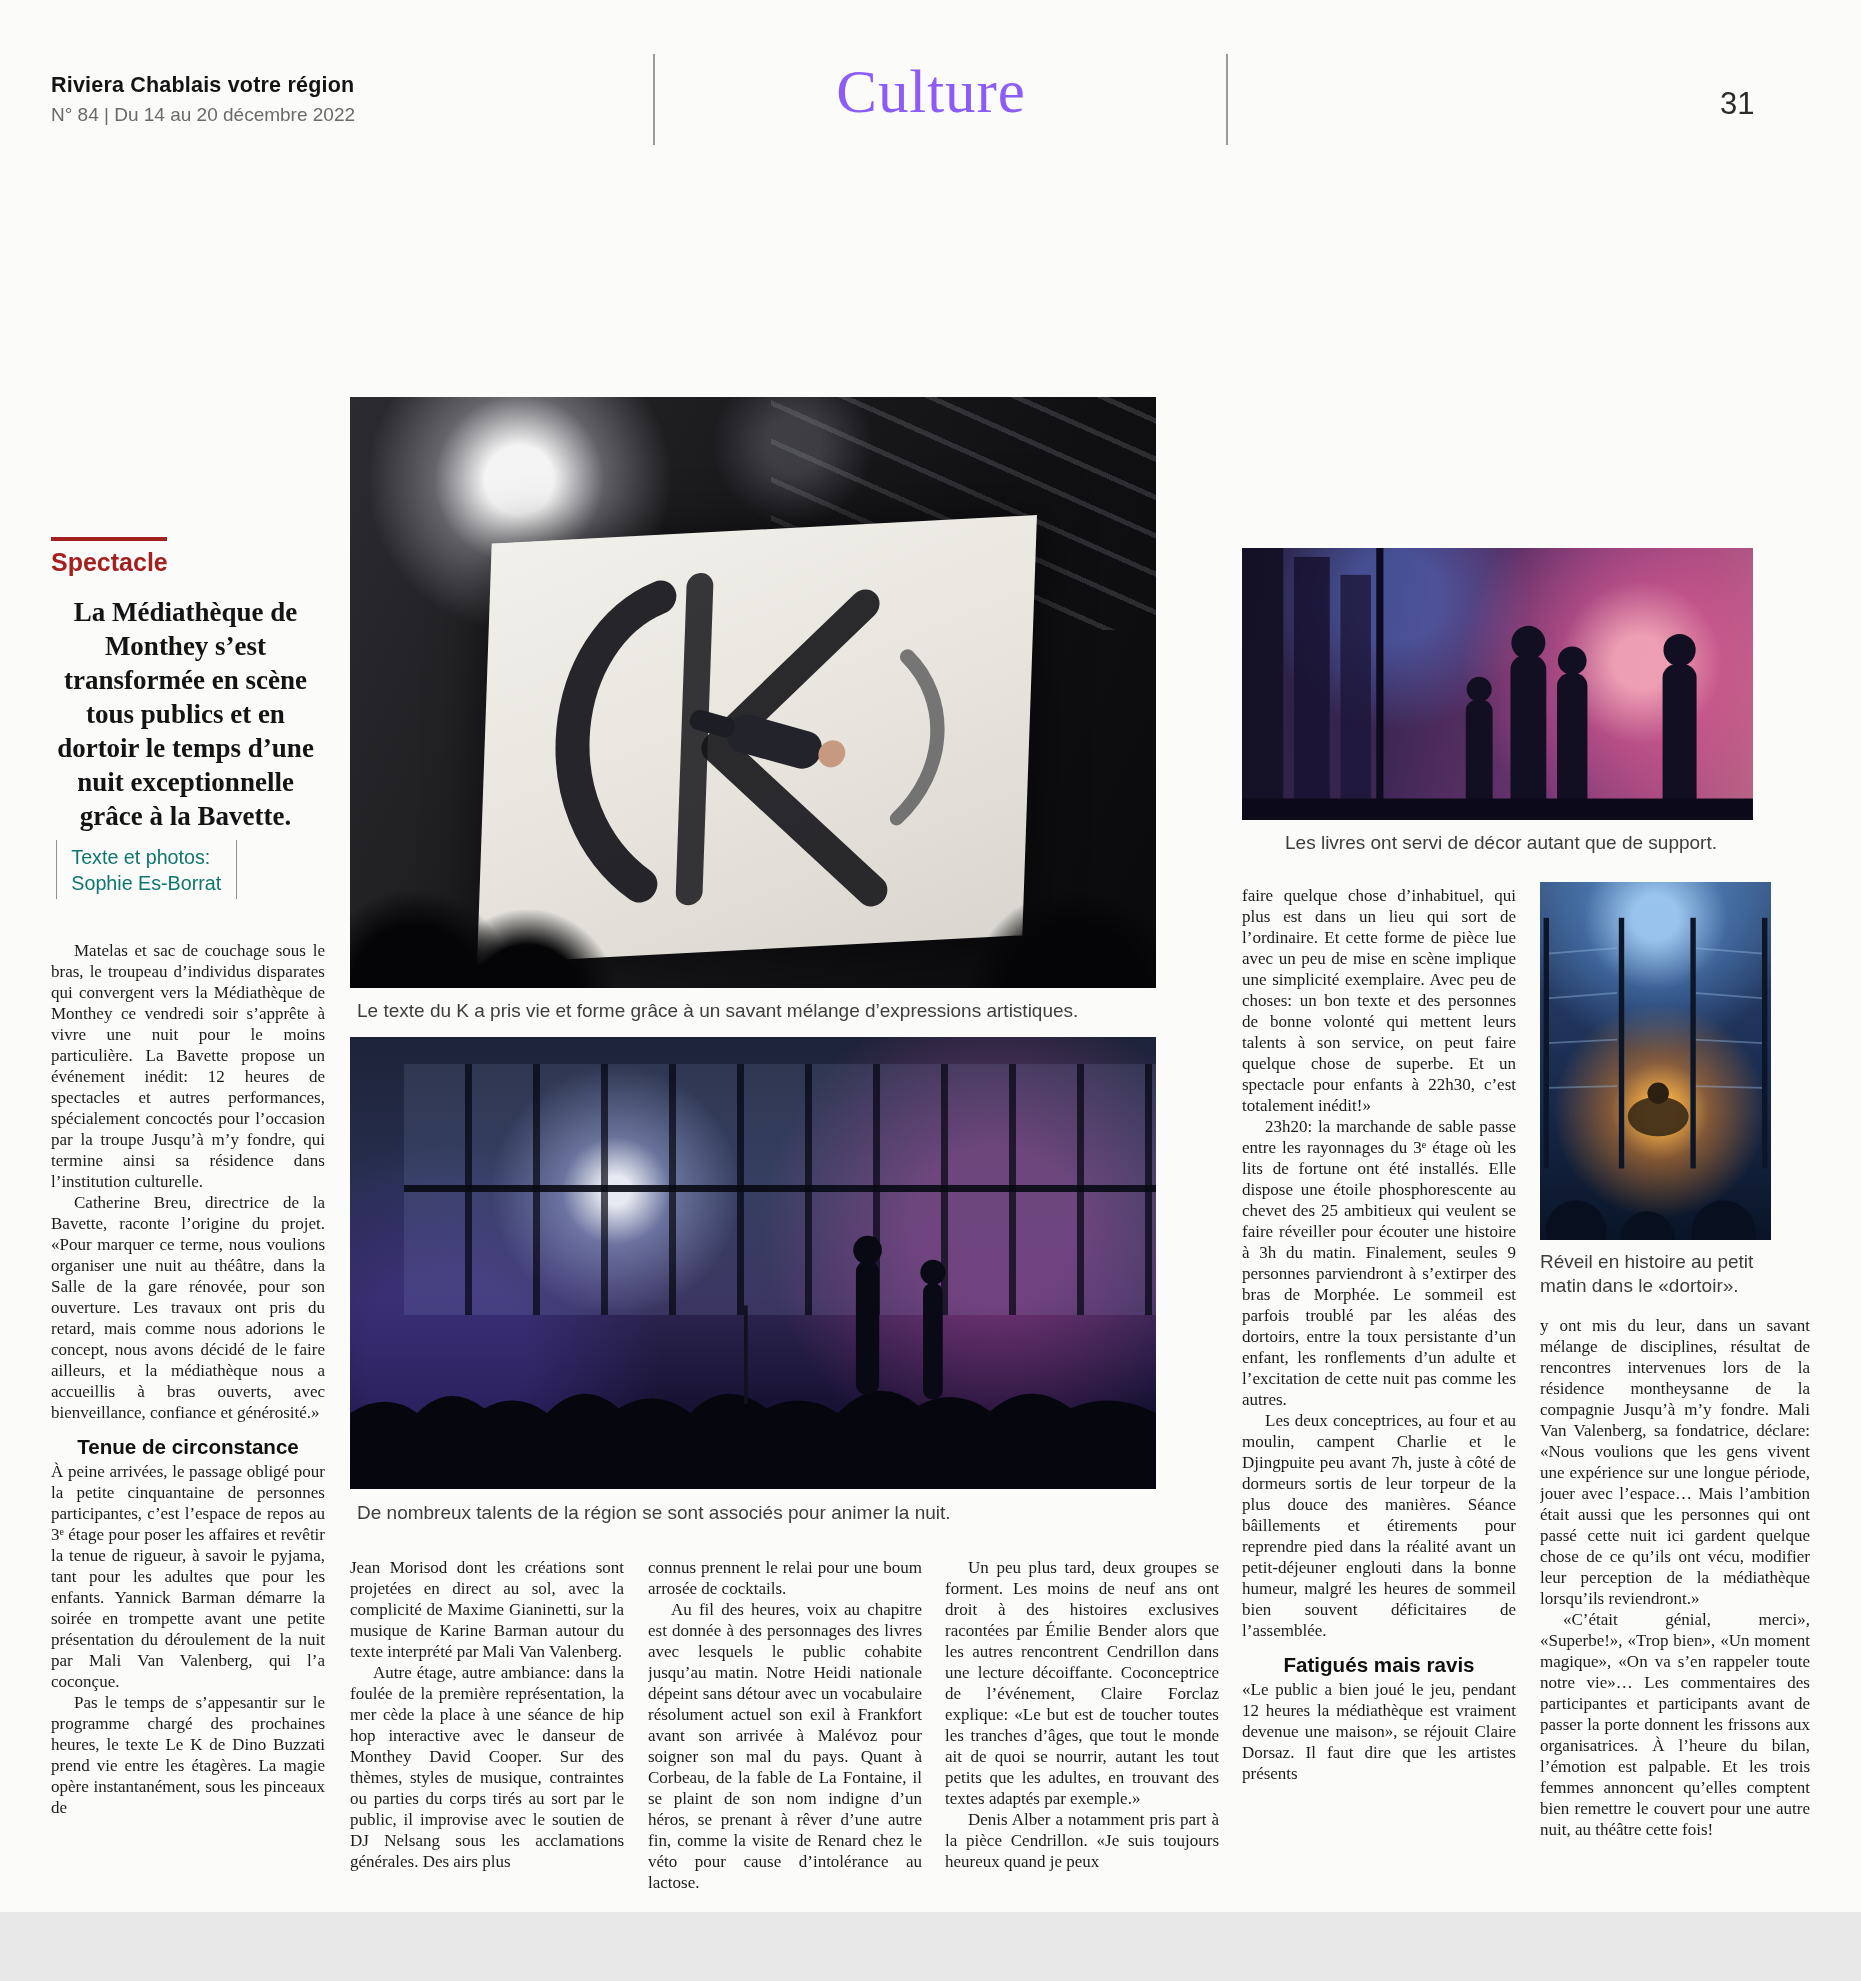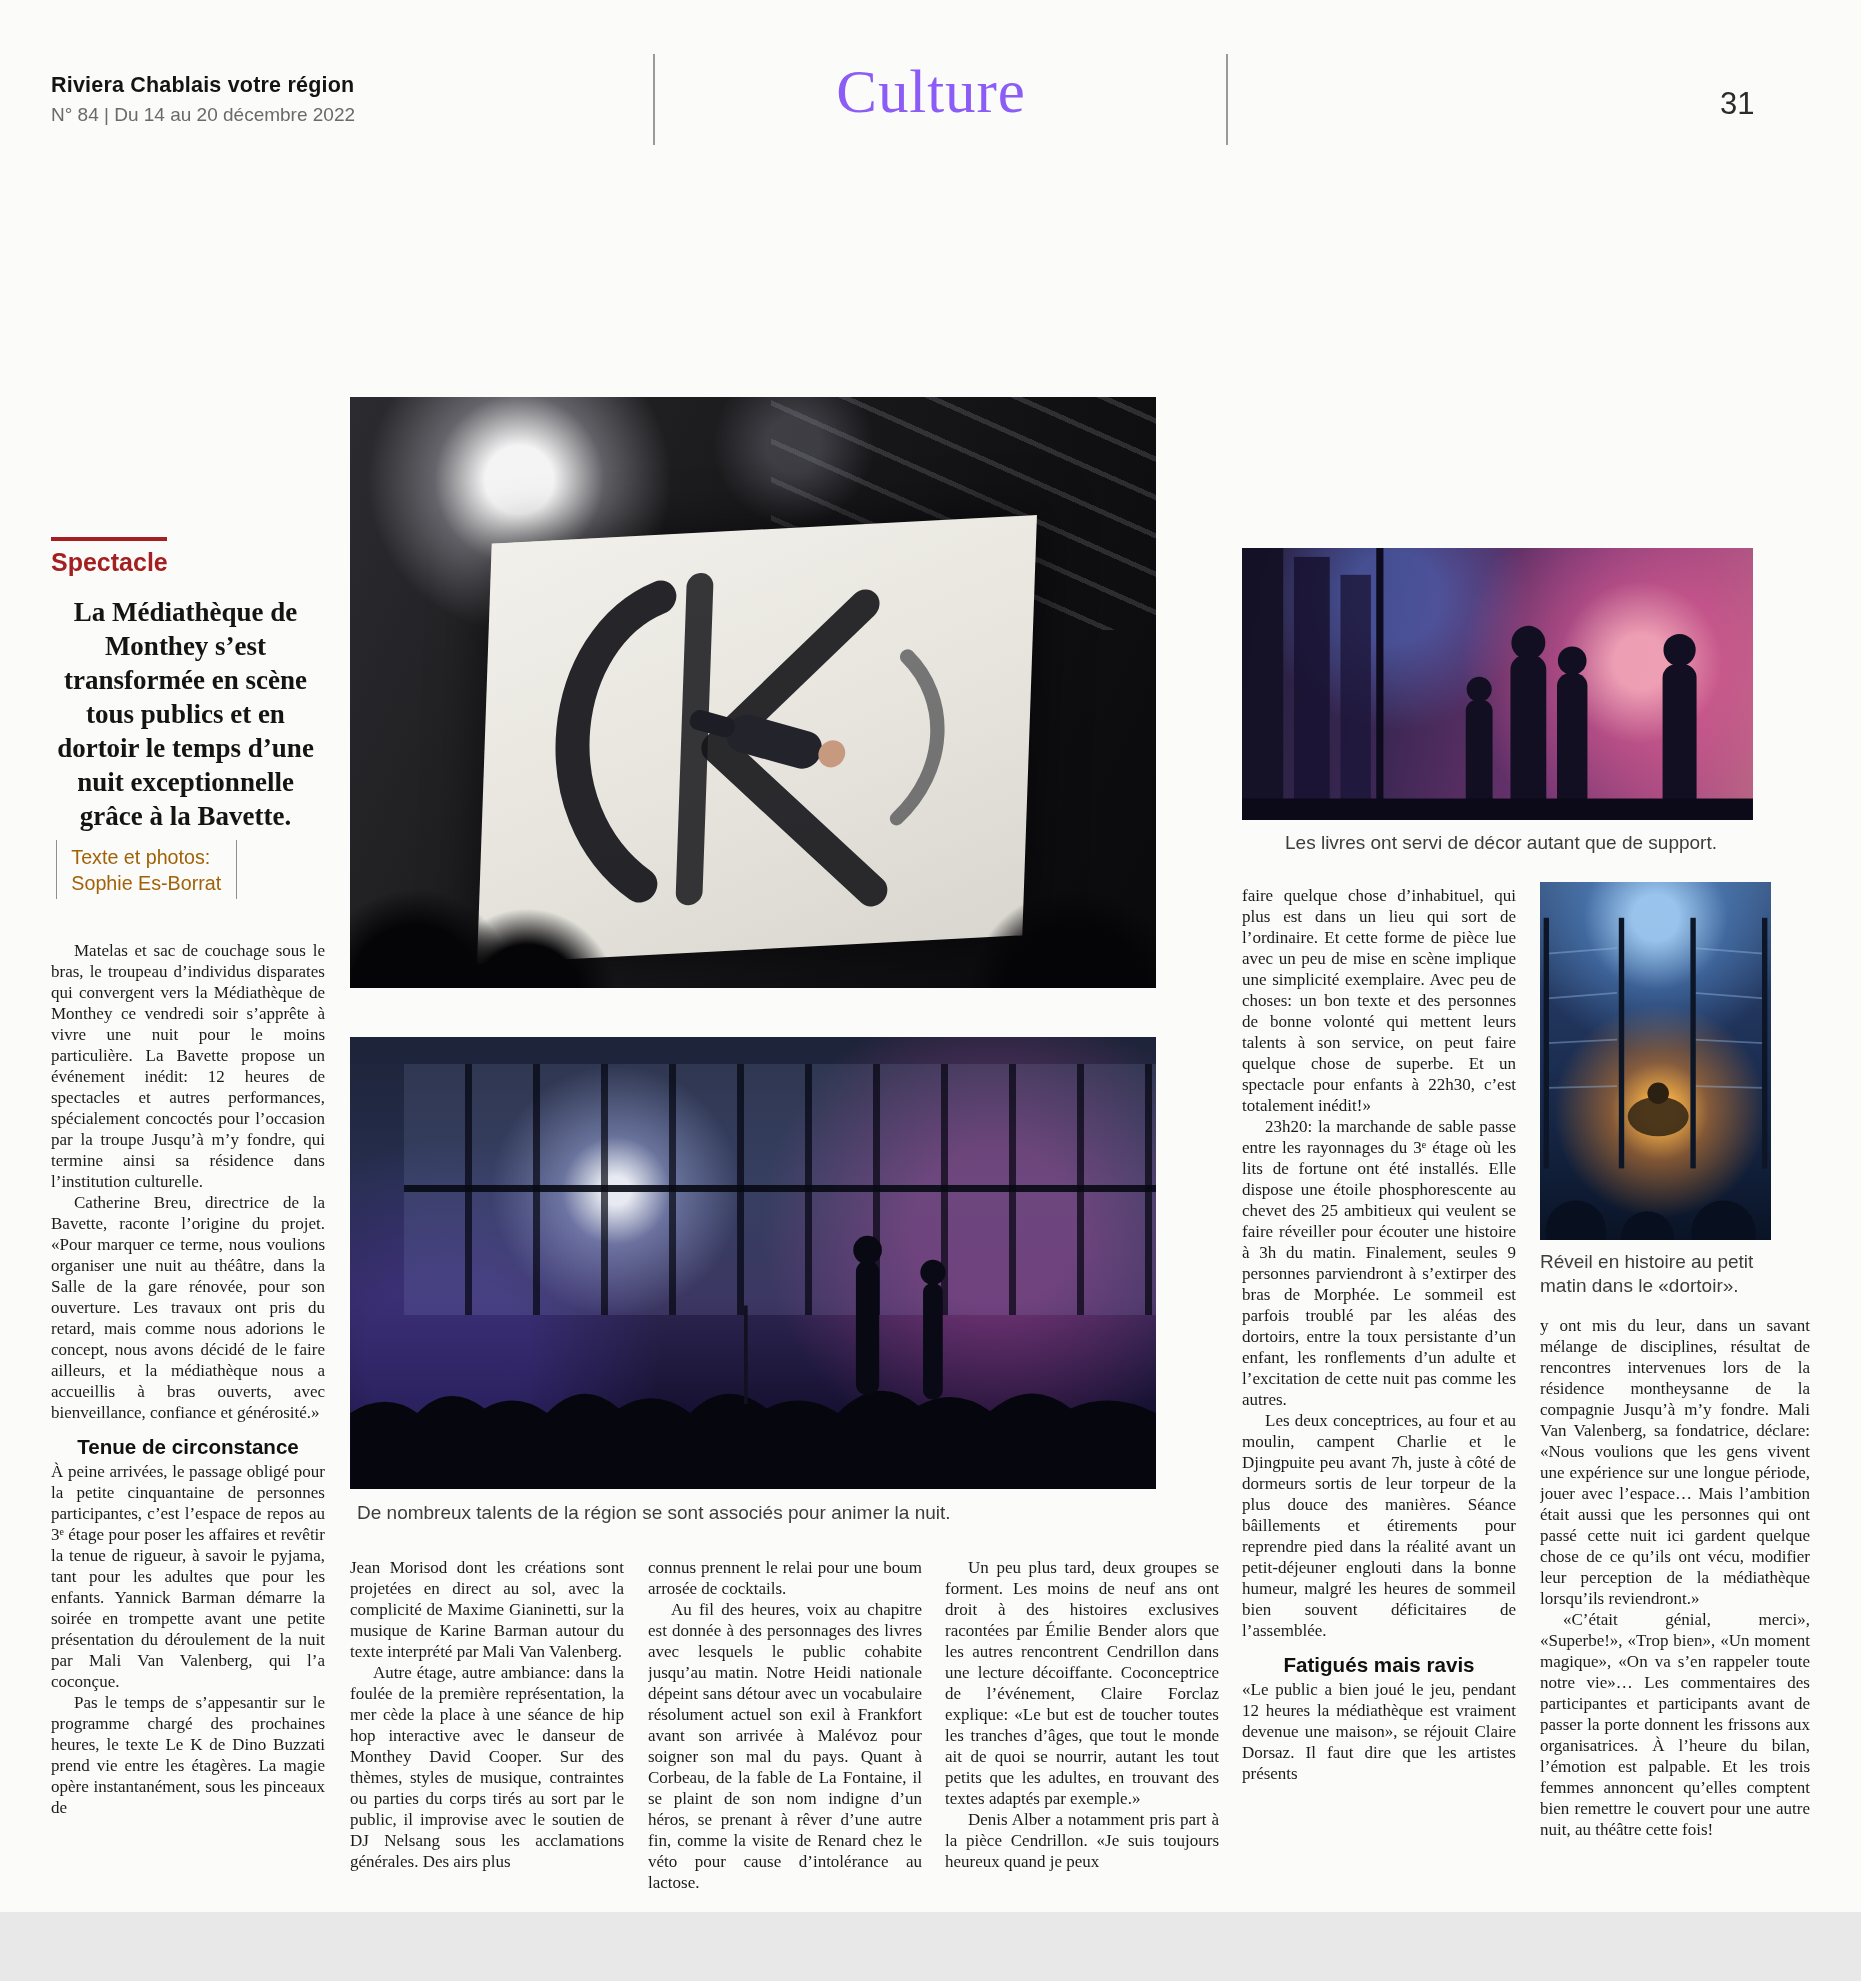--- a/index.html
+++ b/index.html
@@ -26,21 +26,21 @@
     font-size:73px;line-height:90px;letter-spacing:-2.7px;
   }
   
   .kicker-rule{position:absolute;left:51px;top:537px;width:116px;height:3.6px;background:#a42020;}
   .kicker{position:absolute;left:51px;top:548px;font-family:"Liberation Sans",sans-serif;
     font-weight:bold;font-size:25px;color:#a42020;}
   .lede{position:absolute;left:51px;top:595px;width:269px;
     font-family:"Liberation Serif",serif;font-weight:bold;font-size:27px;line-height:34px;color:#141414;text-align:center;}
   .byline{position:absolute;left:56px;top:840px;
     border-left:1.8px solid #8f8f8f;border-right:1.8px solid #8f8f8f;padding:3.6px 14.3px;
-    font-family:"Liberation Sans",sans-serif;font-size:19.7px;line-height:26px;color:#a16207;}
+    font-family:"Liberation Sans",sans-serif;font-size:19.7px;line-height:26px;color:#0f766e;}
   
   .col{position:absolute;font-size:17px;line-height:21px;text-align:justify;color:#1b1b1b;}
   .col p{margin:0;}
   .col p.indent{text-indent:23px;}
   .col .subhead{font-family:"Liberation Sans",sans-serif;font-weight:bold;font-size:20.6px;
     color:#111;margin:12.5px 0 4.5px 0;text-align:center;}
   #colA{left:51px;top:940px;width:274px;height:1039px;overflow:hidden;}
   #colB{left:350px;top:1557px;width:274px;height:423px;overflow:hidden;}
   #colC{left:648px;top:1557px;width:274px;height:423px;overflow:hidden;}
   #colD{left:945px;top:1557px;width:274px;height:423px;overflow:hidden;}
@@ -125,20 +125,21 @@
         <path d="M470 150 C 520 200, 520 280, 465 330" stroke="#1a1a20" stroke-width="16" fill="none" stroke-linecap="round" opacity="0.55"></path>
         <g transform="rotate(18 320 235)">
           <rect x="270" y="215" width="110" height="42" rx="20" fill="#23232c"></rect>
           <circle cx="392" cy="232" r="15" fill="#c79a80"></circle>
           <rect x="225" y="224" width="52" height="22" rx="10" fill="#1d1d26"></rect>
         </g>
       </svg>
     </div>
     <div class="heads"></div>
   </div>
+  <div class="caption" id="cap1">Le texte du K a pris vie et forme grâce à un savant mélange d’expressions artistiques.</div>
 
   <div class="photo" id="photo2">
     <div class="panes"></div>
     <div class="mullion"></div>
     <svg class="ph-svg" width="806" height="452" viewBox="0 0 900 505">
       <path d="M0 505 L0 420 Q40 395 75 420 Q110 385 150 415 Q185 395 220 420 Q260 380 300 415 Q340 390 380 420 Q420 380 465 415 Q505 395 545 420 Q590 375 635 412 Q675 390 715 418 Q760 380 805 415 Q850 395 900 420 L900 505 Z" fill="#06060f"></path>
       <rect x="565" y="250" width="26" height="150" rx="12" fill="#090914"></rect>
       <circle cx="578" cy="238" r="16" fill="#090914"></circle>
       <rect x="640" y="275" width="22" height="130" rx="10" fill="#0a0a16"></rect>
       <circle cx="651" cy="263" r="14" fill="#0a0a16"></circle>

